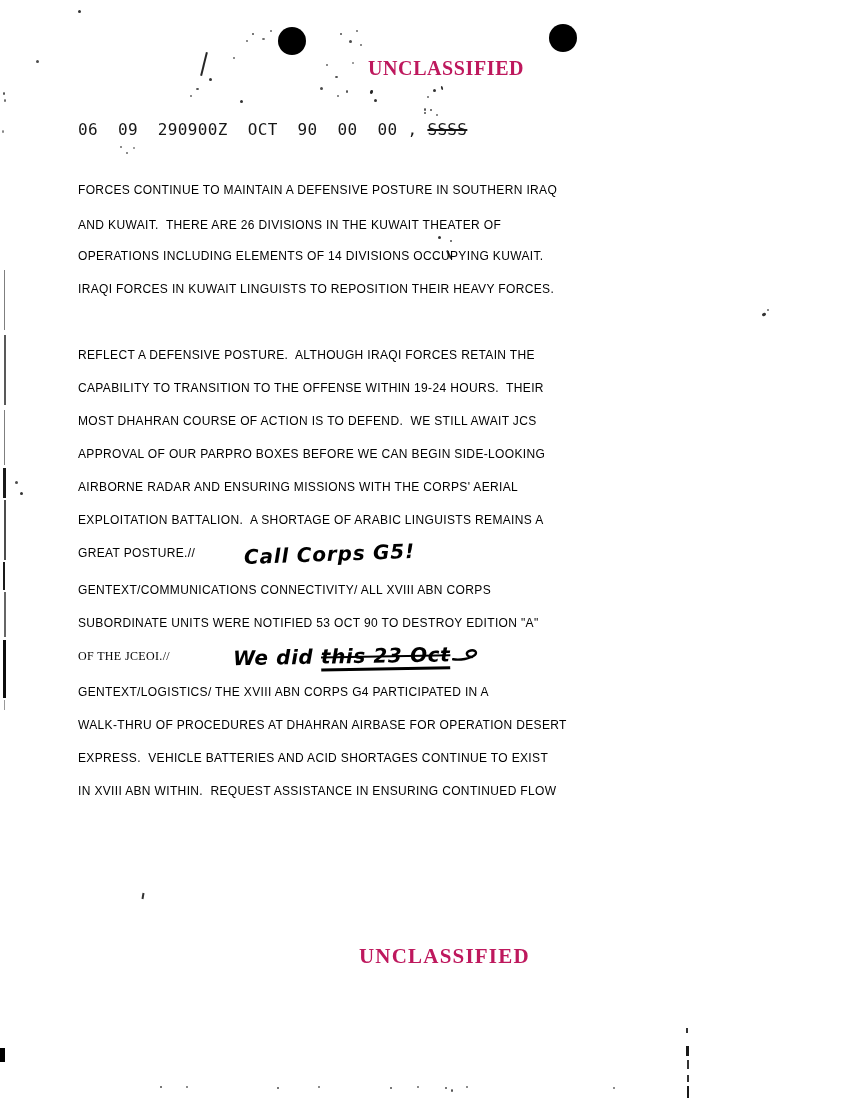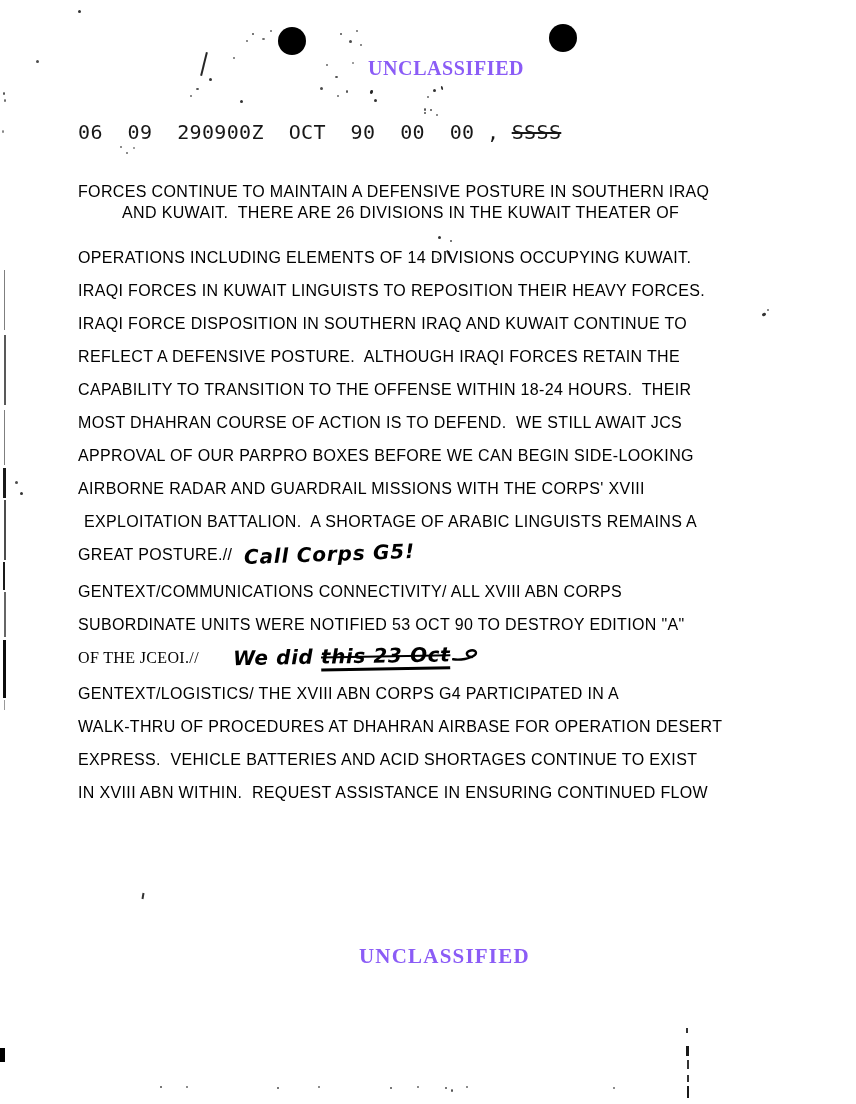--- a/index.html
+++ b/index.html
@@ -3,32 +3,32 @@
 <meta charset="utf-8">
 <style>
   html,body{margin:0;padding:0;background:#e8e8e8;}
   .page{
     position:relative;width:856px;height:1104px;background:#ffffff;
     overflow:hidden;font-family:"Liberation Sans",sans-serif;
   }
   .punch{position:absolute;width:28px;height:28px;border-radius:50%;background:#000;}
   .classification{
     position:absolute;font-family:"Liberation Serif",serif;font-weight:bold;
-    color:#8b5cf6;white-space:pre;text-align:right;
+    color:#be185d;white-space:pre;text-align:right;
   }
   .header-class{top:57px;left:368px;font-size:20px;letter-spacing:0.6px;}
   .footer-class{top:944px;left:359px;font-size:21px;letter-spacing:1.2px;}
   .mono{
     font-family:"DejaVu Sans Mono","Liberation Mono",monospace;
     color:#171717;white-space:pre;
   }
-  .dateline{position:absolute;top:120px;left:78px;font-size:20px;letter-spacing:0.35px;}
+  .dateline{position:absolute;top:120px;left:78px;font-size:16px;letter-spacing:0.35px;}
   .strike{text-decoration:line-through;text-decoration-thickness:2px;}
   .body-wrap{position:absolute;top:183px;left:78px;width:740px;height:660px;}
-  .bodyline{position:absolute;left:0;font-size:16px;letter-spacing:0.35px;white-space:pre;}
+  .bodyline{position:absolute;left:0;font-size:12px;letter-spacing:0.35px;white-space:pre;}
   .handwriting{
     position:absolute;font-family:"DejaVu Sans",sans-serif;font-style:italic;
     font-weight:700;color:#000;white-space:pre;
   }
   .hand1{top:542px;left:244px;font-size:20px;letter-spacing:0.8px;transform:rotate(-2deg);}
   .hand2{top:644px;left:233px;font-size:20px;letter-spacing:0.6px;transform:rotate(-1deg);}
   .hand-underline{
     border-bottom:3px solid #000;
     text-decoration:line-through;text-decoration-thickness:2px;
   }
@@ -43,30 +43,29 @@
 
   <div class="punch" style="left:278px;top:27px"></div>
   <div class="punch" style="left:549px;top:24px"></div>
 
   <div class="classification header-class">UNCLASSIFIED</div>
 
   <div class="mono dateline"><span>06  09  290900Z  OCT  90  00  00 ,</span> <span class="strike">SSSS</span></div>
 
   <div class="body-wrap" id="body-wrap">
       <div class="bodyline" style="top: 0px;">FORCES CONTINUE TO MAINTAIN A DEFENSIVE POSTURE IN SOUTHERN IRAQ</div>
-      <div class="bodyline" style="top: 21px; margin-left: 44px;">AND KUWAIT.  THERE ARE 26 DIVISIONS IN THE KUWAIT THEATER OF</div>
+      <div class="bodyline" style="top: 35px;">AND KUWAIT.  THERE ARE 26 DIVISIONS IN THE KUWAIT THEATER OF</div>
       <div class="bodyline" style="top: 66px;">OPERATIONS INCLUDING ELEMENTS OF 14 DIVISIONS OCCUPYING KUWAIT.</div>
       <div class="bodyline" style="top: 99px;">IRAQI FORCES IN KUWAIT LINGUISTS TO REPOSITION THEIR HEAVY FORCES.</div>
-      <div class="bodyline" style="top: 132px;">IRAQI FORCE DISPOSITION IN SOUTHERN IRAQ AND KUWAIT CONTINUE TO</div>
       <div class="bodyline" style="top: 165px;">REFLECT A DEFENSIVE POSTURE.  ALTHOUGH IRAQI FORCES RETAIN THE</div>
-      <div class="bodyline" style="top: 198px;">CAPABILITY TO TRANSITION TO THE OFFENSE WITHIN 18-24 HOURS.  THEIR</div>
+      <div class="bodyline" style="top: 198px;">CAPABILITY TO TRANSITION TO THE OFFENSE WITHIN 19-24 HOURS.  THEIR</div>
       <div class="bodyline" style="top: 231px;">MOST DHAHRAN COURSE OF ACTION IS TO DEFEND.  WE STILL AWAIT JCS</div>
       <div class="bodyline" style="top: 264px;">APPROVAL OF OUR PARPRO BOXES BEFORE WE CAN BEGIN SIDE-LOOKING</div>
-      <div class="bodyline" style="top: 297px;">AIRBORNE RADAR AND GUARDRAIL MISSIONS WITH THE CORPS' XVIII</div>
-      <div class="bodyline" style="top: 330px; margin-left: 6px;">EXPLOITATION BATTALION.  A SHORTAGE OF ARABIC LINGUISTS REMAINS A</div>
+      <div class="bodyline" style="top: 297px;">AIRBORNE RADAR AND ENSURING MISSIONS WITH THE CORPS' AERIAL</div>
+      <div class="bodyline" style="top: 330px;">EXPLOITATION BATTALION.  A SHORTAGE OF ARABIC LINGUISTS REMAINS A</div>
       <div class="bodyline" style="top: 363px;">GREAT POSTURE.//</div>
       <div class="bodyline" style="top: 400px;">GENTEXT/COMMUNICATIONS CONNECTIVITY/ ALL XVIII ABN CORPS</div>
       <div class="bodyline" style="top: 433px;">SUBORDINATE UNITS WERE NOTIFIED 53 OCT 90 TO DESTROY EDITION "A"</div>
       <div class="bodyline" style="top: 466px; font-family: Liberation Serif, serif;">OF THE JCEOI.//</div>
       <div class="bodyline" style="top: 502px;">GENTEXT/LOGISTICS/ THE XVIII ABN CORPS G4 PARTICIPATED IN A</div>
       <div class="bodyline" style="top: 568px;">EXPRESS.  VEHICLE BATTERIES AND ACID SHORTAGES CONTINUE TO EXIST</div>
       <div class="bodyline" style="top: 535px;">WALK-THRU OF PROCEDURES AT DHAHRAN AIRBASE FOR OPERATION DESERT</div>
       <div class="bodyline" style="top: 601px;">IN XVIII ABN WITHIN.  REQUEST ASSISTANCE IN ENSURING CONTINUED FLOW</div>
     </div>
 

